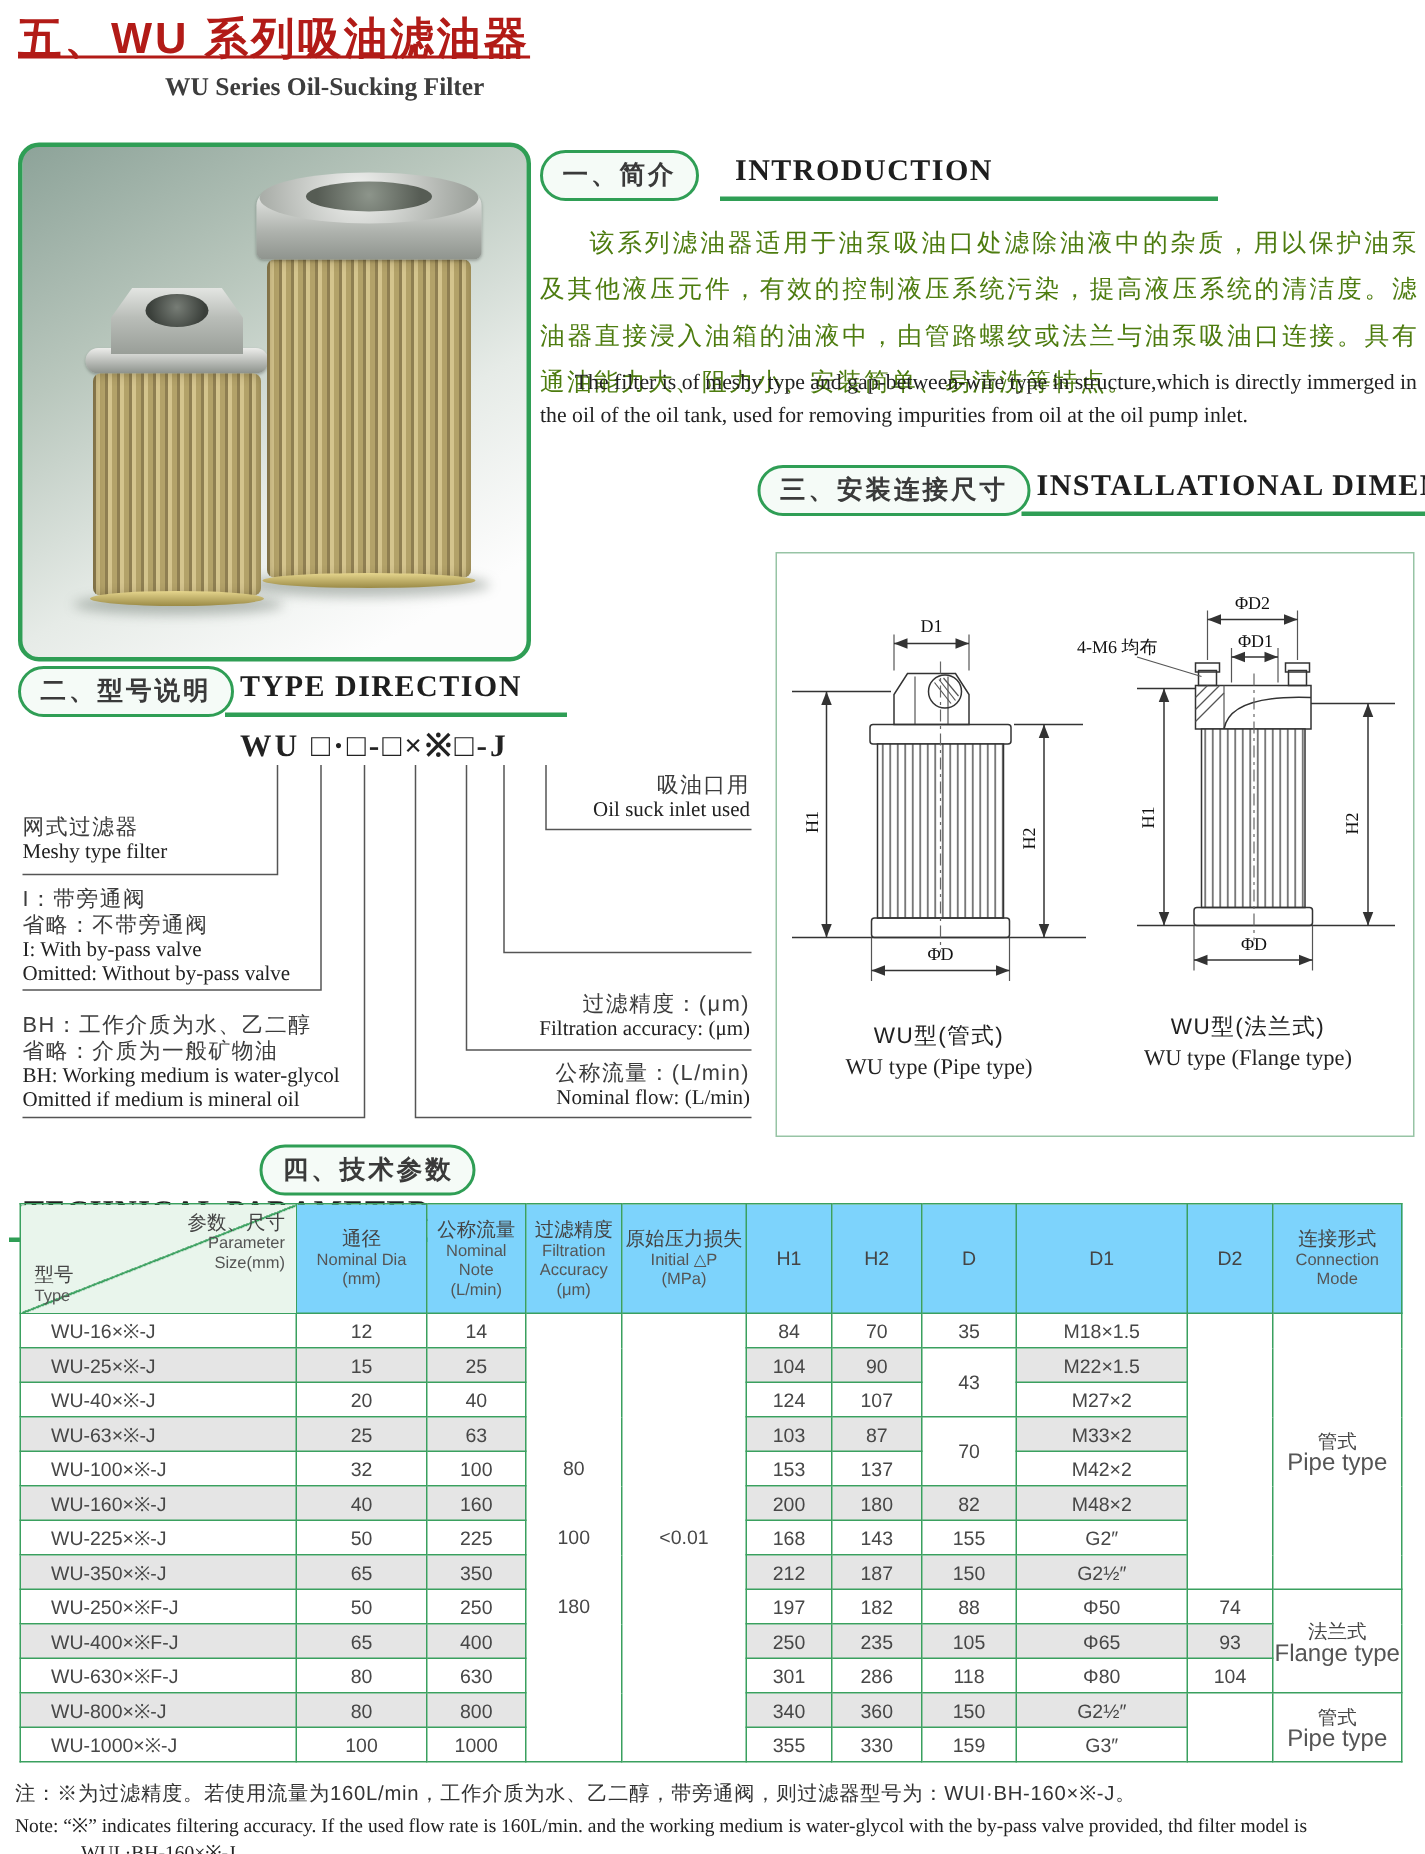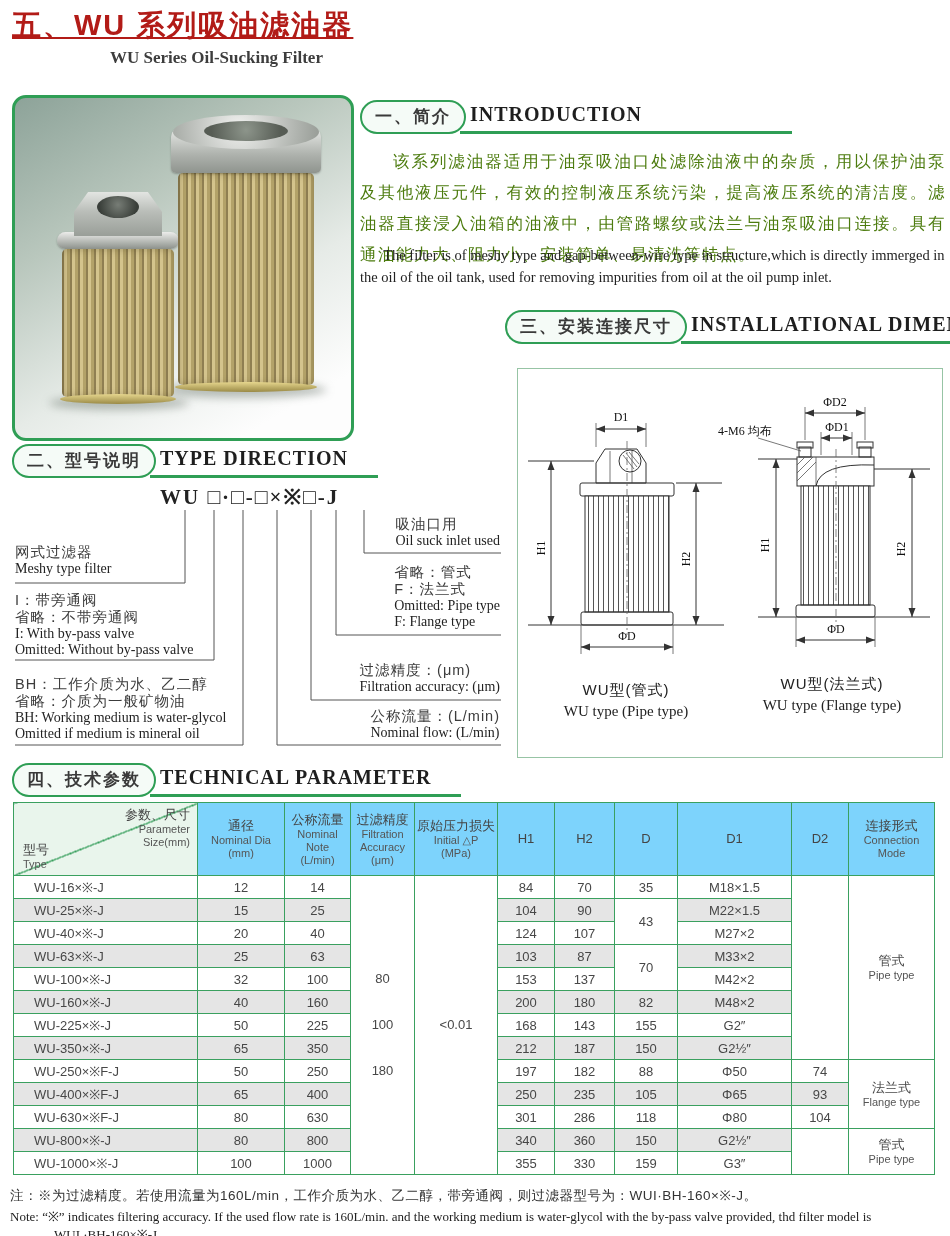--- a/index.html
+++ b/index.html
@@ -67,36 +67,36 @@
 
   
   .type-diag{position:absolute;left:12px;top:482px;width:494px;height:282px;}
   .type-code{position:absolute;left:148px;top:0;font-family:"Liberation Serif",serif;
        font-size:21px;font-weight:bold;color:#222;letter-spacing:2px;}
   .td-lines{position:absolute;left:0;top:0;}
   .tlab{position:absolute;color:#333;}
   .tlab div{white-space:nowrap;}
   .t-zh{font-size:14.5px;line-height:17px;letter-spacing:1px;color:#3c3c3c;}
   .t-en{font-family:"Liberation Serif",serif;font-size:14px;line-height:16px;color:#222;}
-  .tright{text-align:left;}
+  .tright{text-align:right;}
 
   
   .tech-table{position:absolute;left:13px;top:802px;width:921px;border-collapse:collapse;
        table-layout:fixed;}
   .tech-table th,.tech-table td{border:1px solid #3aa05f;padding:0;text-align:center;vertical-align:middle;}
   .tech-table th{background:#7dd3fc;font-weight:normal;height:72px;}
   .hz{font-size:13px;color:#444;line-height:16px;}
   .he{font-size:11px;color:#555;line-height:13px;}
   .tech-table td{height:22px;font-size:13px;color:#474747;}
   td.model{text-align:left;padding-left:20px;}
   td.stripe{background:#e5e5e5;}
   td.rel{position:relative;}
   .posval{position:absolute;left:0;width:100%;text-align:center;font-size:13px;}
   .conn-zh{font-size:13px;line-height:16px;}
-  .conn-en{font-size:11px;line-height:13px;color:#555;}
+  .conn-en{font-size:16px;line-height:13px;color:#555;}
   th.corner{position:relative;background-color:#e9f5ec;
        background-image:linear-gradient(to bottom right,transparent calc(50% - .7px),
          #3aa05f calc(50% - .7px),#3aa05f calc(50% + .7px),transparent calc(50% + .7px));}
   .corner-param{position:absolute;top:4px;right:7px;text-align:right;}
   .corner-type{position:absolute;bottom:4px;left:9px;text-align:left;}
 
   
   .notes{position:absolute;left:10px;top:1186px;width:936px;}
   .note-zh{font-size:13.5px;color:#333;letter-spacing:.5px;}
   .note-en{font-family:"Liberation Serif",serif;font-size:13px;color:#222;margin-top:3px;line-height:17px;}
@@ -124,21 +124,21 @@
   <div class="filter-l">
     <div class="cap-l">
       <div class="cap-ring"></div>
       <div class="cap-hole"></div>
     </div>
     <div class="media media-l"></div>
     <div class="rim" style="width:142px;"></div>
   </div>
 </div>
 
-<div class="sec" style="left:360px;top:100px;">
+<div class="sec" style="left:360px;top:100px;gap:20px;">
   <div class="pill">一、简介</div>
   <div class="sec-en" style="padding-right:150px;">INTRODUCTION</div>
 </div>
 <div class="intro-zh">该系列滤油器适用于油泵吸油口处滤除油液中的杂质，用以保护油泵及其他液压元件，有效的控制液压系统污染，提高液压系统的清洁度。滤油器直接浸入油箱的油液中，由管路螺纹或法兰与油泵吸油口连接。具有通油能力大、阻力小、安装简单、易清洗等特点。</div>
 <div class="intro-en">The filter is of meshy type and gap-between-wire type in structure,which is directly immerged in the oil of the oil tank, used for removing impurities from oil at the oil pump inlet.</div>
 
 <div class="sec" style="left:505px;top:310px;">
   <div class="pill">三、安装连接尺寸</div>
   <div class="sec-en" style="padding-right:14px;">INSTALLATIONAL DIMENSIONS</div>
 </div>
@@ -290,37 +290,31 @@
   <div class="tlab" style="left:3px;top:194px;">
     <div class="t-zh">BH：工作介质为水、乙二醇</div>
     <div class="t-zh">省略：介质为一般矿物油</div>
     <div class="t-en">BH: Working medium is water-glycol</div>
     <div class="t-en">Omitted if medium is mineral oil</div>
   </div>
   <div class="tlab tright" style="right:6px;top:34px;">
     <div class="t-zh">吸油口用</div>
     <div class="t-en">Oil suck inlet used</div>
   </div>
-  <div class="tlab tright" style="right:6px;top:82px;">
-    <div class="t-zh">省略：管式</div>
-    <div class="t-zh">F：法兰式</div>
-    <div class="t-en">Omitted: Pipe type</div>
-    <div class="t-en">F: Flange type</div>
-  </div>
   <div class="tlab tright" style="right:6px;top:180px;">
     <div class="t-zh">过滤精度：(μm)</div>
     <div class="t-en">Filtration accuracy: (μm)</div>
   </div>
   <div class="tlab tright" style="right:6px;top:226px;">
     <div class="t-zh">公称流量：(L/min)</div>
     <div class="t-en">Nominal flow: (L/min)</div>
   </div>
 </div>
 
-<div class="sec" style="left:12px;top:763px;">
+<div class="sec" style="left:12px;top:763px;flex-direction:column;">
   <div class="pill">四、技术参数</div>
   <div class="sec-en" style="padding-right:30px;">TECHNICAL PARAMETER</div>
 </div>
 
 <table class="tech-table">
   <colgroup>
     <col style="width:184px">
       <col style="width:87px">
       <col style="width:66px">
       <col style="width:64px">

